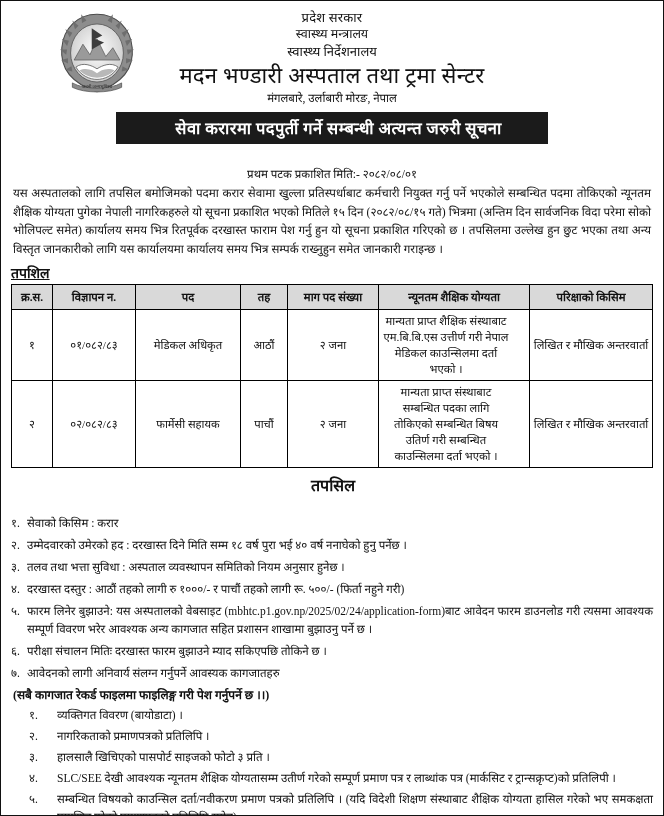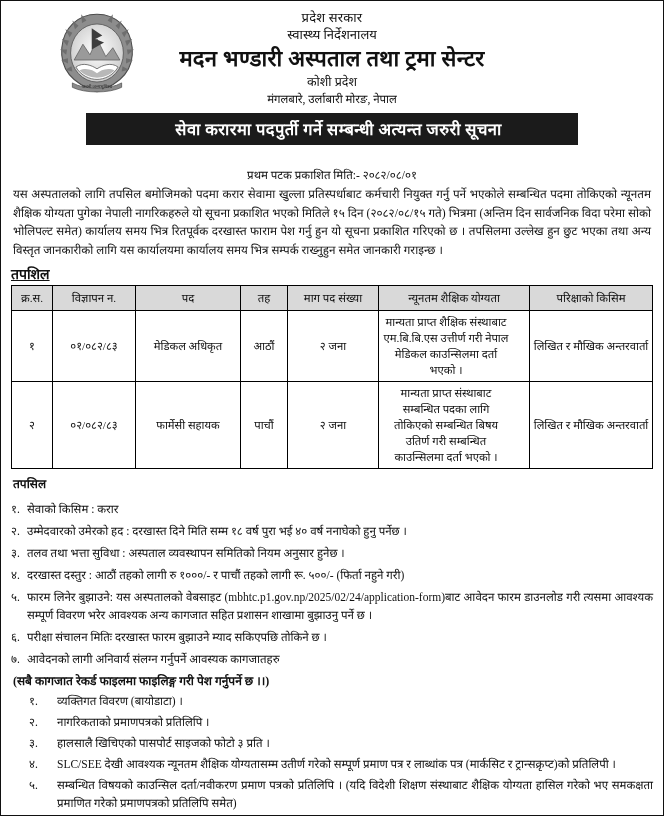--- a/index.html
+++ b/index.html
@@ -34,30 +34,30 @@
     top: 2px;
     width: 88px;
     height: 88px;
   }
   .emblem svg { display: block; width: 88px; height: 88px; }
   .gov-line-1 { font-size: 13px; letter-spacing: .2px; line-height: 17px; }
   .gov-line-2 { font-size: 12.5px; line-height: 17px; }
   .gov-line-3 { font-size: 13px; line-height: 18px; }
   .org-name {
     font-size: 22px;
-    font-weight: bold;
+    font-weight: normal;
     line-height: 29px;
     letter-spacing: .3px;
   }
   .province { font-size: 12.5px; line-height: 18px; }
   .address { font-size: 11.5px; line-height: 17px; }
 
   .banner {
     margin: 5px auto 0 auto;
-    width: 492px;
+    width: 432px;
     background: #1b1b1b;
     color: #ffffff;
     font-size: 16.5px;
     font-weight: bold;
     letter-spacing: .4px;
     padding: 4px 6px 5px 19px;
     text-align: center;
     box-sizing: border-box;
   }
   .pub-date {
@@ -94,38 +94,39 @@
   }
   table.vacancy th, table.vacancy td {
     border: 1px solid #000000;
     padding: 3px 2px;
     text-align: center;
     vertical-align: middle;
     line-height: 16px;
   }
   table.vacancy thead th {
     background: #d9d9d9;
-    font-weight: normal;
+    font-weight: bold;
     font-size: 11.4px;
     padding: 4px 2px;
   }
   table.vacancy td.edu { padding-left: 4px; padding-right: 20px; }
   .col-sn     { width: 36px; }
   .col-adno   { width: 78px; }
   .col-post   { width: 100px; }
   .col-level  { width: 42px; }
   .col-num    { width: 86px; }
   .col-edu    { width: auto; }
   .col-exam   { width: 118px; }
 
   
   .tapasil-left {
-    font-size: 12px;
-    font-weight: bold;
-    margin: 6px 0 8px 2px;
+    font-size: 16px;
+    font-weight: bold;
+    margin: 6px 0 18px 2px;
+    text-align: center;
   }
   ol.mainlist {
     list-style: none;
     margin: 0;
     padding: 0;
   }
   ol.mainlist > li {
     font-size: 11.5px;
     line-height: 18px;
     margin: 0 0 4px 0;
@@ -221,23 +222,23 @@
 
         <path d="M26 66 C34 60 44 64 50 68 C56 64 66 60 74 66 C68 76 58 80 50 80 C42 80 32 76 26 66 Z" fill="#ffffff" stroke="#5a5a5a" stroke-width="0.9"></path>
         <path d="M30 70 C38 66 46 70 50 73 C54 70 62 66 70 70 C64 76 56 78 50 78 C44 78 36 76 30 70 Z" fill="#b8b8b8"></path>
 
         <path d="M22 84 C36 92 64 92 78 84 L78 89 C64 96 36 96 22 89 Z" fill="#8a8a8a" stroke="#4a4a4a" stroke-width="0.8"></path>
         <text x="50" y="90" font-size="5.2" text-anchor="middle" fill="#2f2f2f" font-family="'Liberation Serif',serif">जननी जन्मभूमिश्च</text>
       </svg>
     </div>
 
     <div class="gov-line-1">प्रदेश सरकार</div>
+    <div class="gov-line-2">स्वास्थ्य मन्त्रालय</div>
     <div class="gov-line-3">स्वास्थ्य निर्देशनालय</div>
     <div class="org-name">मदन भण्डारी अस्पताल तथा ट्रमा सेन्टर</div>
-    <div class="province">कोशी प्रदेश</div>
     <div class="address">मंगलबारे, उर्लाबारी मोरङ, नेपाल</div>
 
     <div class="banner">सेवा करारमा पदपुर्ती गर्ने सम्बन्धी अत्यन्त जरुरी सूचना</div>
   </div>
 
   <div class="pub-date">प्रथम पटक प्रकाशित मिति:- २०८२/०८/०१</div>
 
   <div class="intro">यस अस्पतालको लागि तपसिल बमोजिमको पदमा करार सेवामा खुल्ला प्रतिस्पर्धाबाट कर्मचारी नियुक्त गर्नु पर्ने भएकोले सम्बन्धित पदमा तोकिएको न्यूनतम शैक्षिक योग्यता पुगेका नेपाली नागरिकहरुले यो सूचना प्रकाशित भएको मितिले १५ दिन (२०८२/०८/१५ गते) भित्रमा (अन्तिम दिन सार्वजनिक विदा परेमा सोको भोलिपल्ट समेत) कार्यालय समय भित्र रितपूर्वक दरखास्त फाराम पेश गर्नु हुन यो सूचना प्रकाशित गरिएको छ । तपसिलमा उल्लेख हुन छुट भएका तथा अन्य विस्तृत जानकारीको लागि यस कार्यालयमा कार्यालय समय भित्र सम्पर्क राख्नुहुन समेत जानकारी गराइन्छ ।</div>
 
   <div class="tapasil-center">तपशिल</div>

